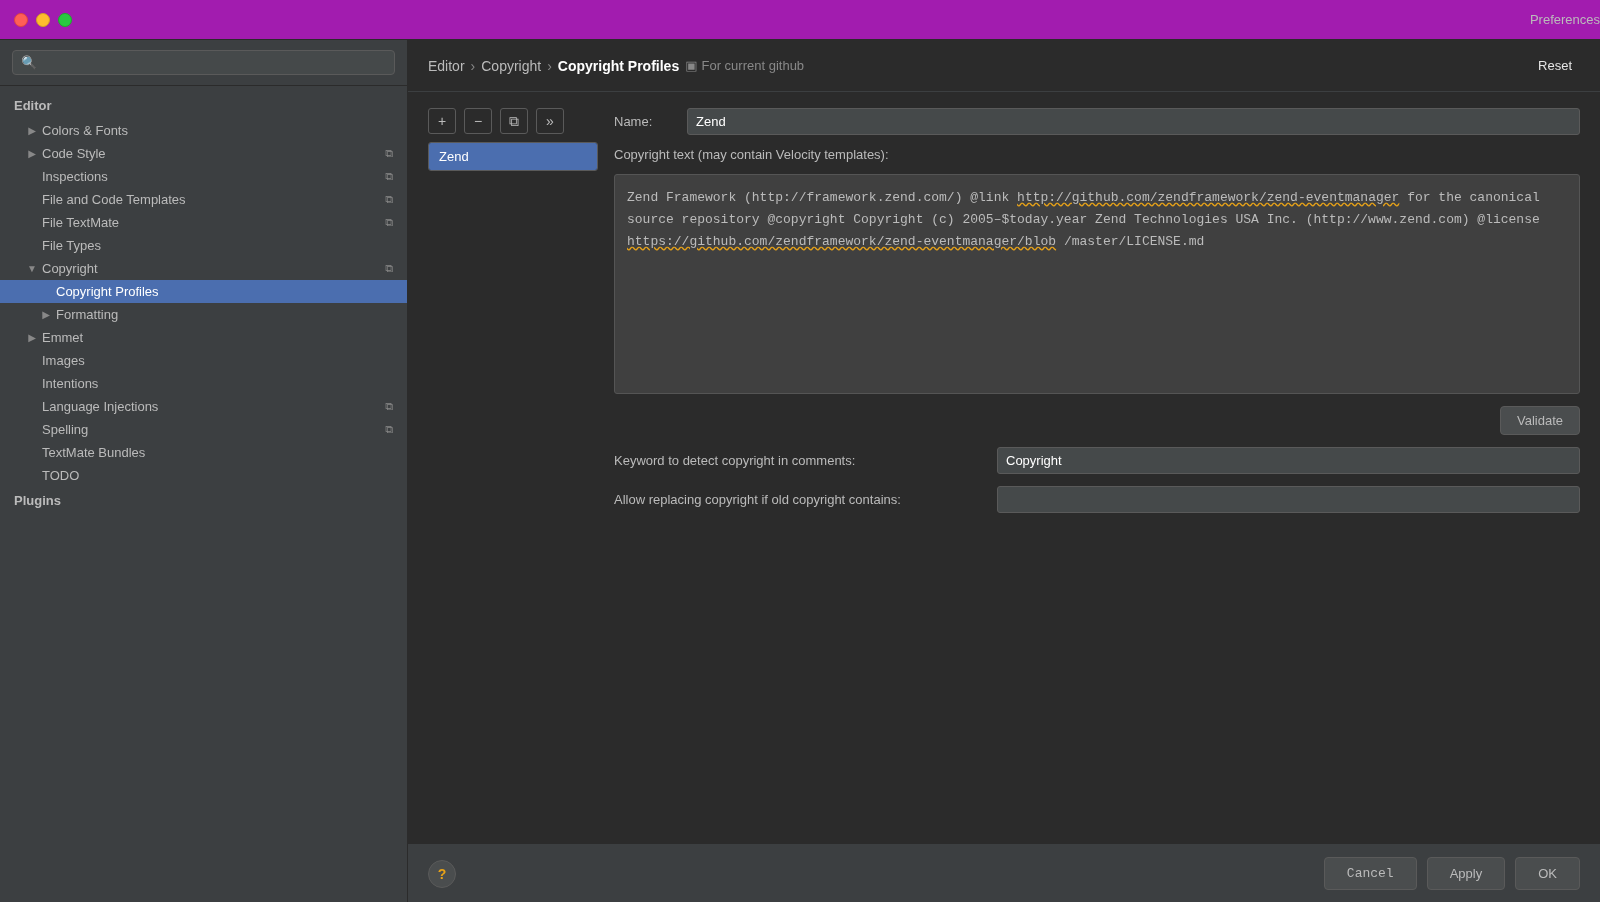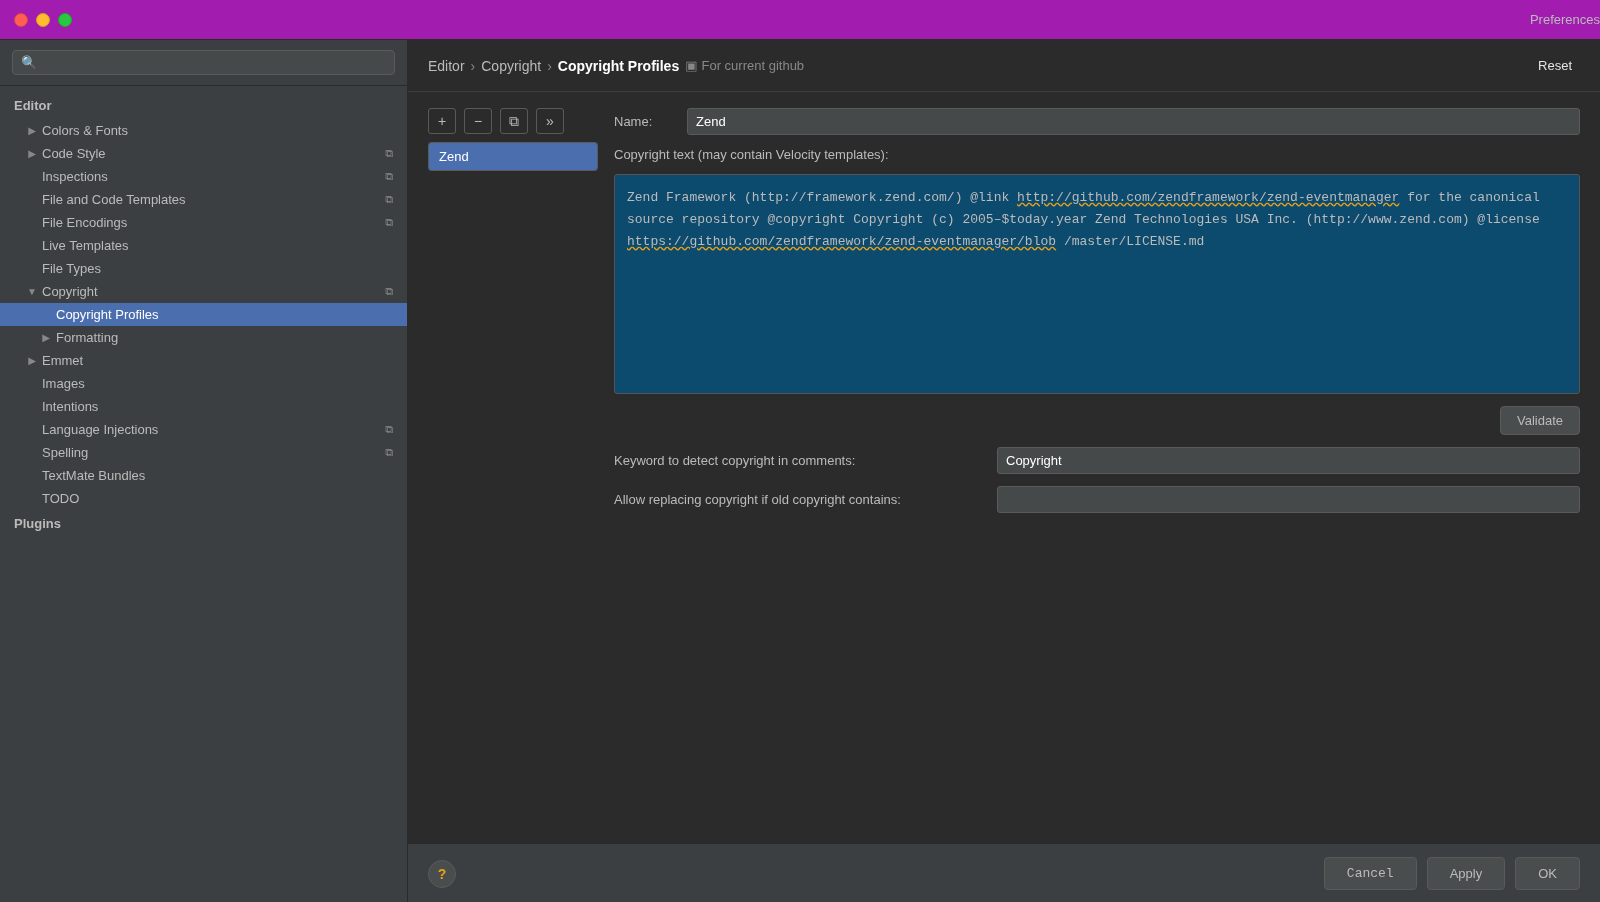--- a/index.html
+++ b/index.html
@@ -325,21 +325,21 @@
       background: #4a4d4e;
       color: #bbbbbb;
     }
     .action-btn.ok {
       background: #4a4d4e;
       color: #bbbbbb;
     }
 
     
     .copyright-text-area {
-      background: #0c4a6e;
+      background: #404040;
       border: 1px solid #555;
       border-radius: 3px;
       padding: 12px;
       font-family: 'Courier New', monospace;
       font-size: 13px;
       color: #bbbbbb;
       line-height: 1.7;
       min-height: 220px;
       position: relative;
     }
@@ -388,26 +388,22 @@
         <span>Inspections</span>
         <span class="copy-icon">⧉</span>
       </div>
       <div class="tree-item indent1">
         <span style="width:12px"></span>
         <span>File and Code Templates</span>
         <span class="copy-icon">⧉</span>
       </div>
       <div class="tree-item indent1">
         <span style="width:12px"></span>
-        <span>File Encodings</span>
-        <span class="copy-icon">⧉</span>
-      </div>
-      <div class="tree-item indent1">
-        <span style="width:12px"></span>
-        <span>Live Templates</span>
+        <span>File TextMate</span>
+        <span class="copy-icon">⧉</span>
       </div>
       <div class="tree-item indent1">
         <span style="width:12px"></span>
         <span>File Types</span>
       </div>
       <div class="tree-item indent1">
         <span class="chevron">▼</span>
         <span>Copyright</span>
         <span class="copy-icon">⧉</span>
       </div>

